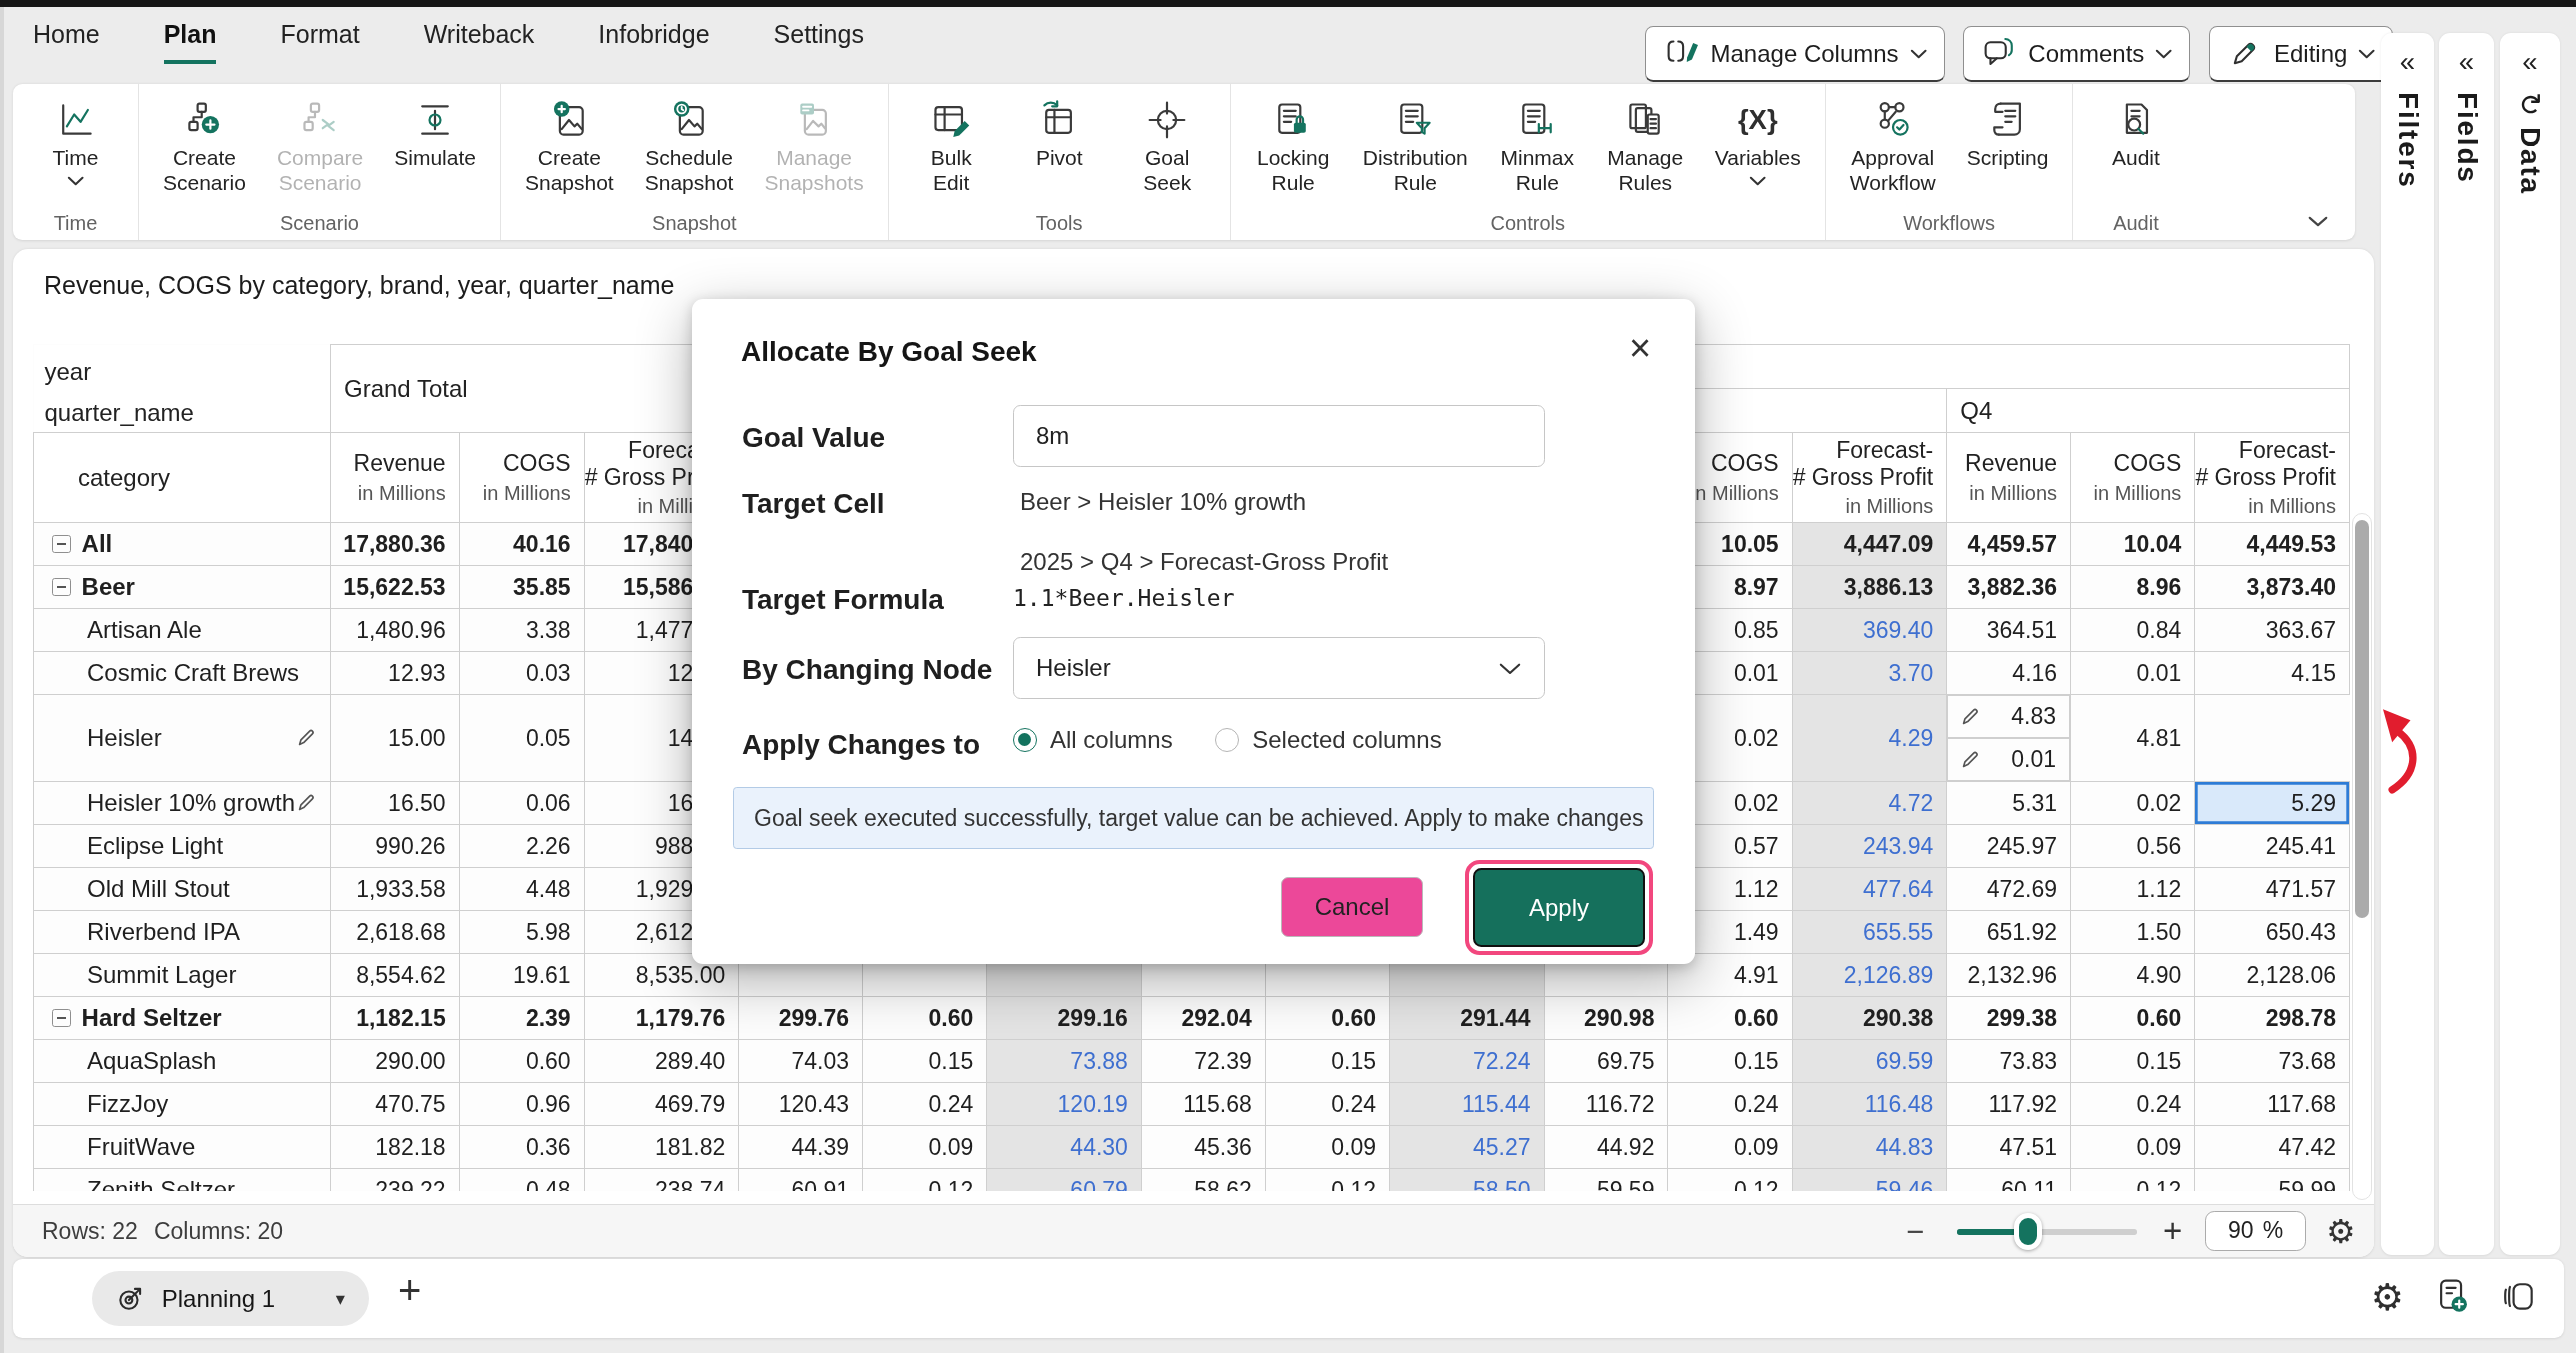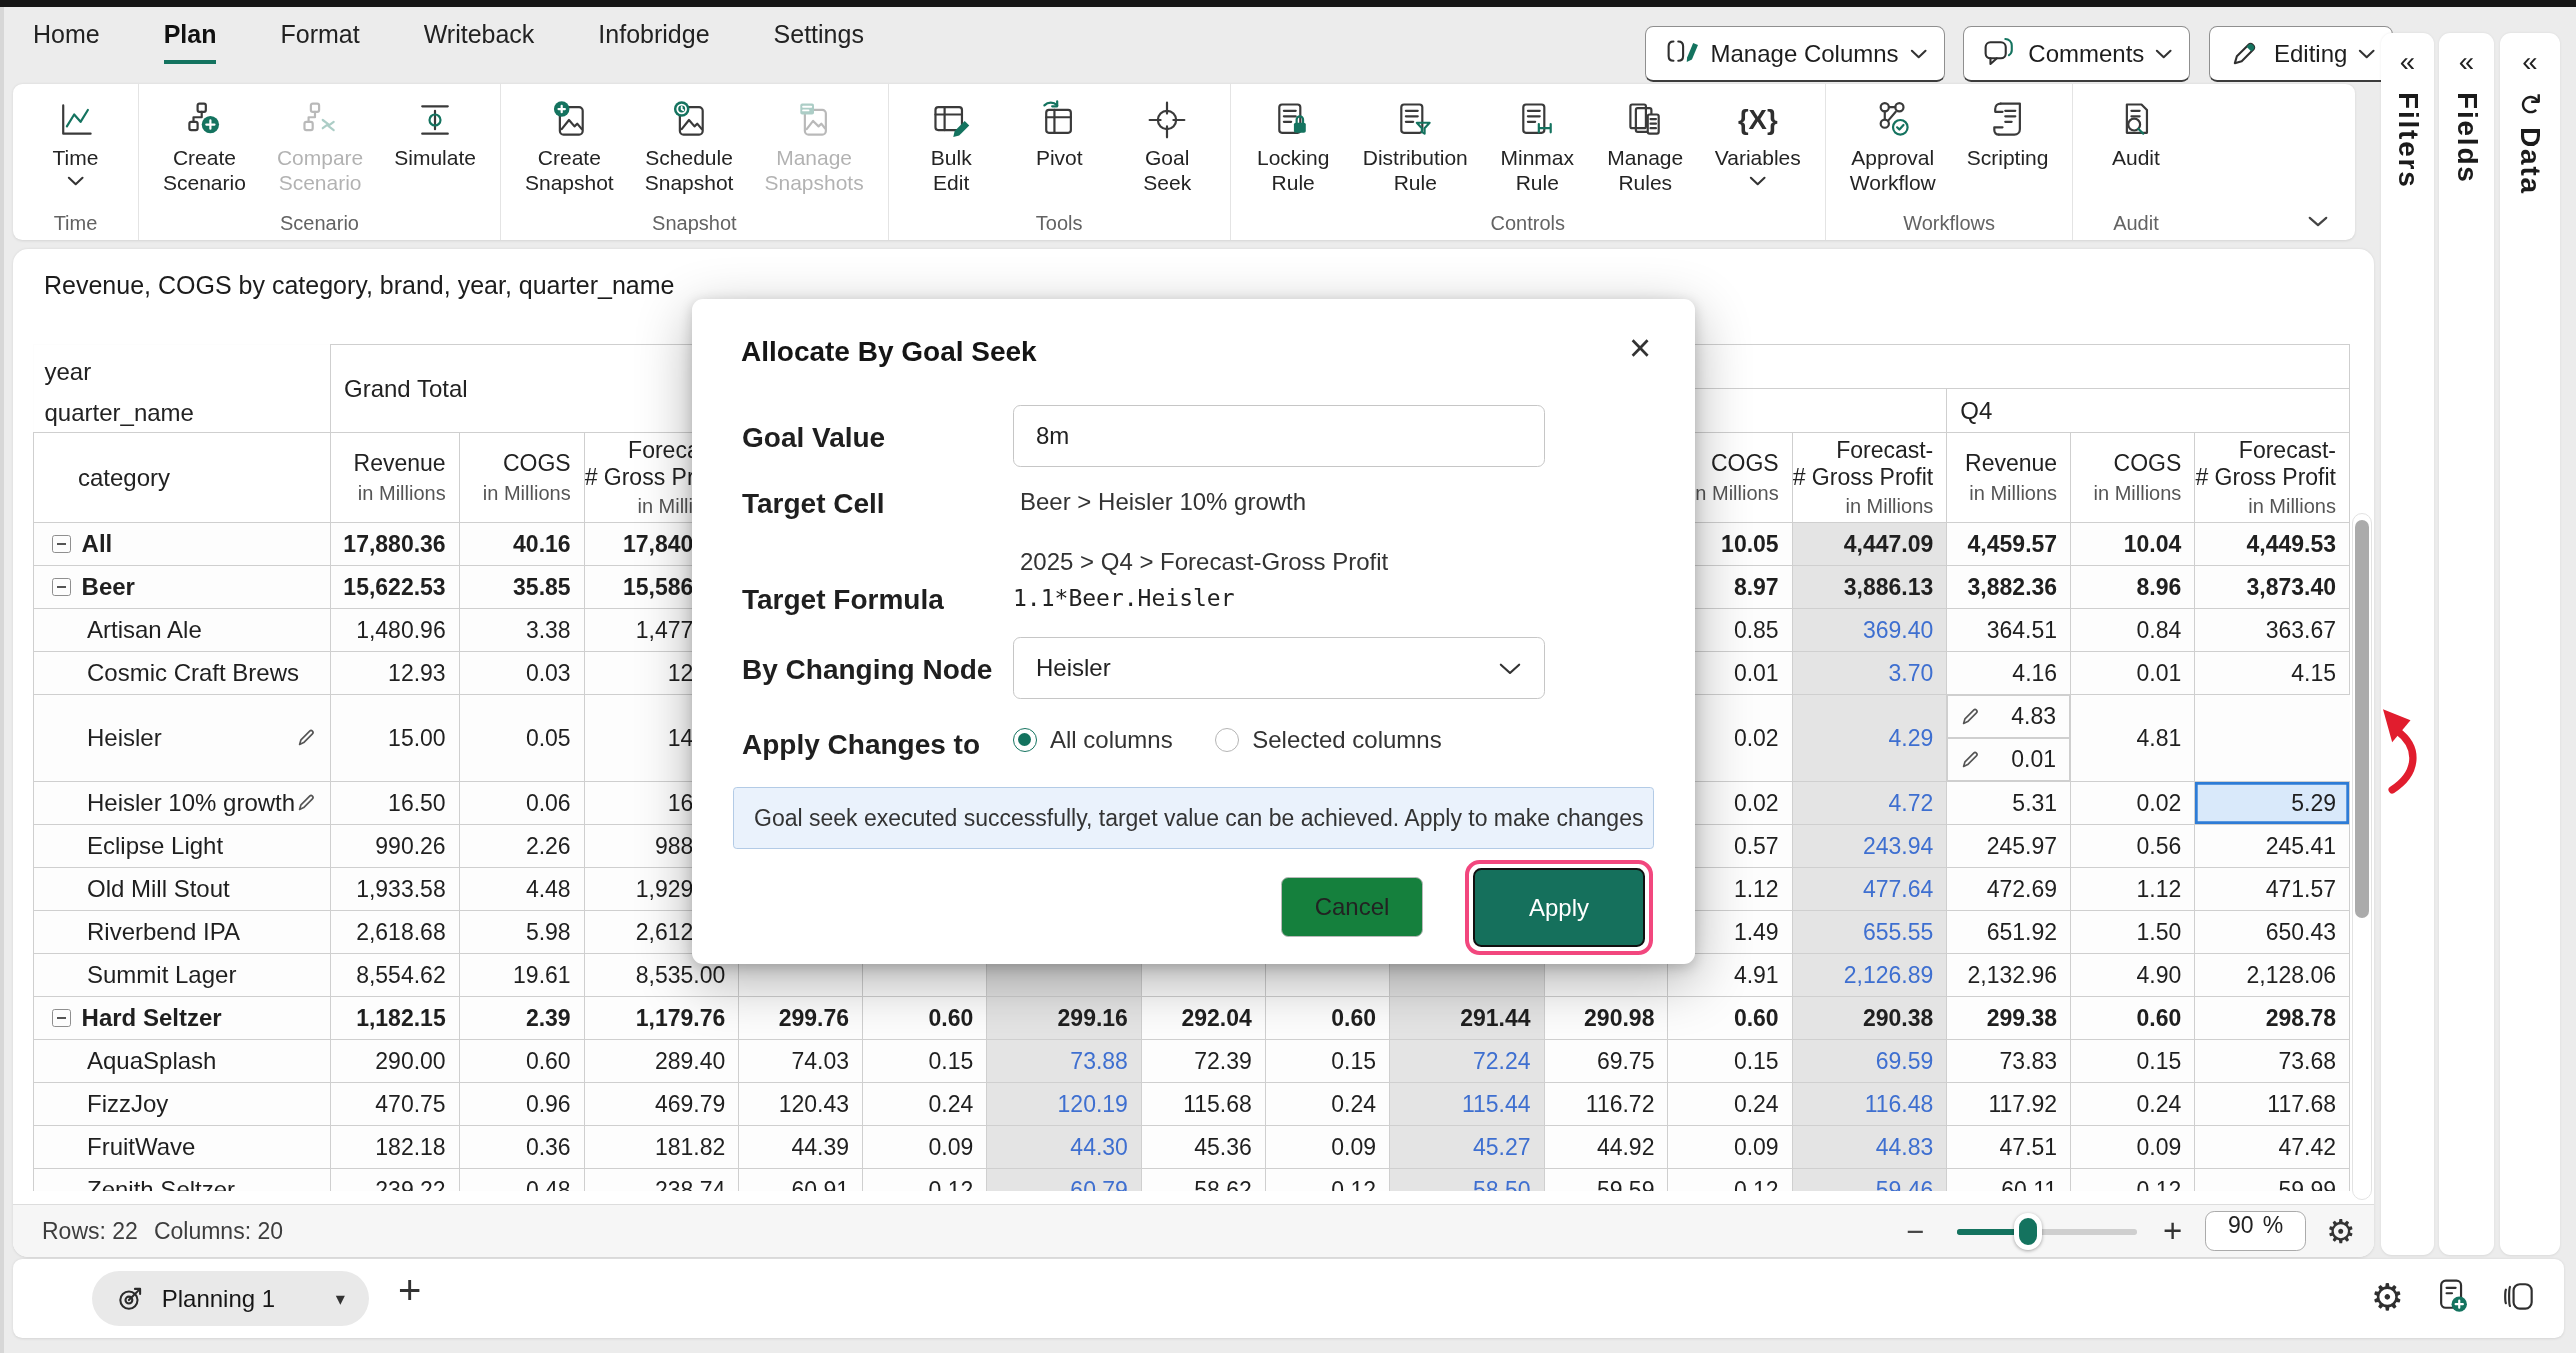--- a/index.html
+++ b/index.html
@@ -73,21 +73,21 @@
 
   
   .status-strip{position:absolute;left:0;right:0;top:955px;height:53px;background:#f6f6f6;border-top:0.9px solid #ddd;border-radius:0 0 9.2px 9.2px}
   .status-left{position:absolute;left:29px;top:13px;display:flex;gap:16px;font-size:23px;color:#3d3d3d}
   .zoom-minus{position:absolute;left:1893px;top:9.2px;font-size:31px;color:#444}
   .zoom-track{position:absolute;left:1944px;top:24px;width:180px;height:5.5px;background:#cfcfcf;border-radius:2.7px}
   .zoom-fill{position:absolute;left:0;top:0;width:71px;height:5.5px;background:#14735F;border-radius:2.7px}
   .zoom-thumb{position:absolute;left:2001px;top:8.2px;width:27.5px;height:37px;background:#14735F;border:5.5px solid #fff;border-radius:14.7px;box-shadow:0 0.9px 3.7px rgba(0,0,0,.35)}
   .zoom-plus{position:absolute;left:2150px;top:7.3px;font-size:33px;font-weight:300;color:#333}
   .zoom-box{position:absolute;left:2192px;top:5.5px;width:101px;height:40px;border:1.4px solid #ababab;border-radius:9.2px;background:#fff;
-    display:flex;justify-content:center;gap:9.2px;font-size:23px;color:#222}
+    display:flex;align-items:center;justify-content:center;gap:9.2px;font-size:23px;color:#222}
   .status-gear{position:absolute;left:2313px;top:7.3px;font-size:33px;color:#333;font-family:"DejaVu Sans",sans-serif}
 
   
   .tabbar{position:absolute;left:13px;top:1259px;width:2551px;height:79px;background:#fff;border-radius:9.2px;box-shadow:0 0.9px 2.7px rgba(0,0,0,.10)}
   .sheet-tab{position:absolute;left:79px;top:12px;width:277px;height:55px;background:#e9e9e9;border-radius:27.5px;
     display:flex;align-items:center;padding:0 24px;gap:14.7px}
   .sheet-tab .tlabel{font-size:24px;color:#161616}
   .sheet-tab .tchev{margin-left:auto;font-size:18.3px;color:#333}
   .tab-add{position:absolute;left:385px;top:9.2px;font-size:40px;font-weight:300;color:#333}
   .tabbar-right{position:absolute;right:26px;top:18.3px;display:flex;gap:29px;align-items:center}
@@ -113,21 +113,21 @@
   .dlg-select{position:absolute;left:321px;top:338px;width:532px;height:62px;border:1.4px solid #c6c6c6;border-radius:7.3px;
     font-size:24px;color:#222;display:flex;align-items:center;padding:0 22px;background:#fff}
   .dlg-select .schev{margin-left:auto}
   .radio-row{position:absolute;left:321px;top:427px;display:flex;align-items:center;gap:13px;font-size:24px;color:#333}
   .radio{width:24px;height:24px;border-radius:50%;border:1.8px solid #b5b5b5;background:#fff;flex:0 0 auto;position:relative}
   .radio.checked{border-color:#14735F}
   .radio.checked::after{content:"";position:absolute;left:3.7px;top:3.7px;width:13px;height:13px;border-radius:50%;background:#14735F}
   .radio-gap{width:16.5px}
   .dlg-msg{position:absolute;left:41px;top:488px;width:921px;height:62px;background:#eaf2fc;border:0.9px solid #b3cbe6;border-radius:3.7px;
     display:flex;align-items:center;padding-left:20px;font-size:23px;color:#333}
-  .btn-cancel{position:absolute;left:589px;top:578px;width:142px;height:60px;background:#15803d;border:1.4px solid #b9b9b9;border-radius:7.3px;
+  .btn-cancel{position:absolute;left:589px;top:578px;width:142px;height:60px;background:#ec4899;border:1.4px solid #b9b9b9;border-radius:7.3px;
     font-size:24px;color:#222;display:flex;align-items:center;justify-content:center}
   .apply-ring{position:absolute;left:773px;top:561px;width:188px;height:95px;border:4.6px solid #F2477E;border-radius:14.7px;background:#fff;padding:3.7px}
   .btn-apply{width:100%;height:100%;background:#15705C;border:2.7px solid #101010;border-radius:8.2px;color:#fff;font-size:24px;
     display:flex;align-items:center;justify-content:center}
 
   .red-arrow{position:absolute;left:2372px;top:698px}
 </style>
 </head>
 <body>
 

